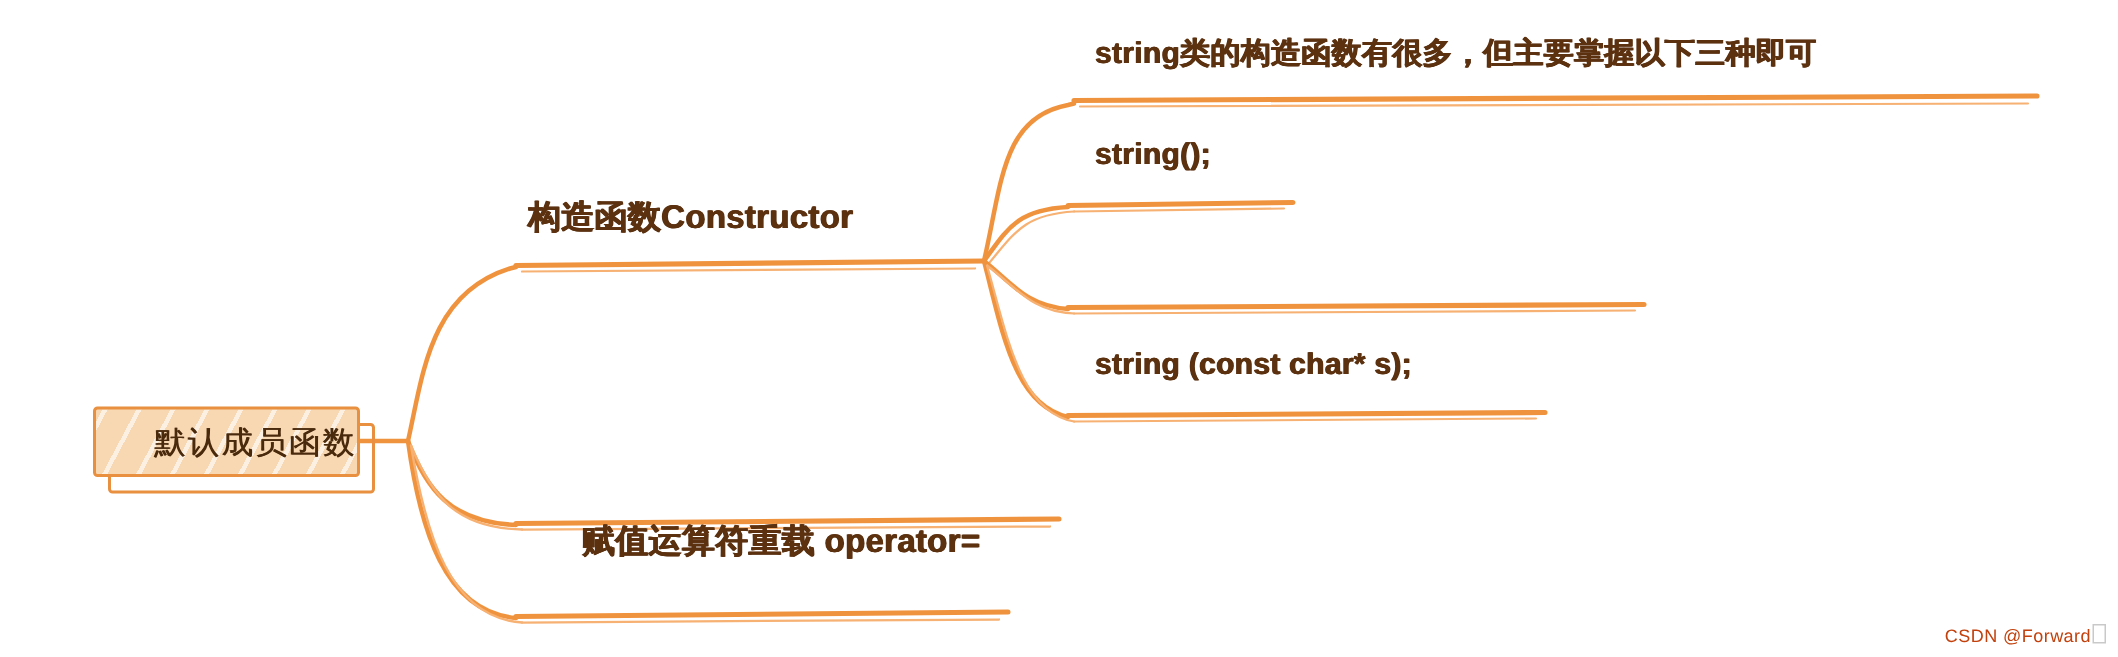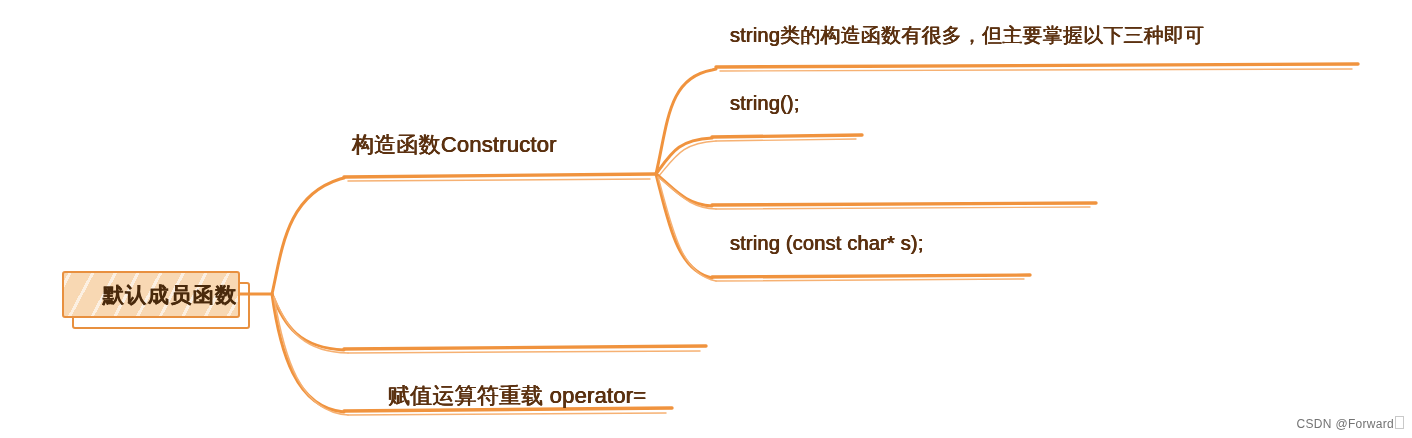--- a/index.html
+++ b/index.html
@@ -66,47 +66,47 @@
     width: 178px;
     height: 47px;
     box-sizing: border-box;
     border: 2px solid #e8903f;
     border-radius: 3px;
     background: transparent;
     z-index: 2;
   }
   .root-label {
     font-size: 21px;
-    font-weight: bold;
+    font-weight: normal;
     color: #4a2a0c;
     letter-spacing: 1.5px;
     white-space: nowrap;
     text-shadow: 0.5px 0 0 #4a2a0c;
     padding-left: 38px;
   }
 
   
   .node-label {
     position: absolute;
     white-space: nowrap;
     color: #5b3110;
-    font-weight: normal;
+    font-weight: bold;
     text-shadow: 0.4px 0 0 #5b3110, -0.4px 0 0 #5b3110;
     z-index: 5;
   }
   .lvl1 { font-size: 22px; letter-spacing: 0.2px; }
   .lvl2 { font-size: 20px; letter-spacing: 0.2px; }
 
   
   .watermark {
     position: absolute;
     right: 8px;
     bottom: 7px;
     font-size: 12px;
-    color: #737373;
+    color: #c2410c;
     letter-spacing: 0.3px;
     font-family: "Liberation Sans", "DejaVu Sans", sans-serif;
     z-index: 6;
   }
   .wm-box {
     display: inline-block;
     width: 7px;
     height: 11px;
     border: 1px solid #c9c9c9;
     vertical-align: -1px;
@@ -166,21 +166,21 @@
   </svg>
 
   <div class="root-shadow"></div>
   <div class="root-node">
     <span class="root-label">默认成员函数</span>
   </div>
 
   <div class="node-label lvl1" style="left:352px; top:130px;">构造函数Constructor</div>
 
 
-  <div class="node-label lvl1" style="left:352px; top:381px;padding-left:36px;">赋值运算符重载 operator=</div>
+  <div class="node-label lvl1" style="left:352px; top:346px;padding-left:36px;">赋值运算符重载 operator=</div>
 
   <div class="node-label lvl2" style="left:730px; top:22px;">string类的构造函数有很多，但主要掌握以下三种即可</div>
 
   <div class="node-label lvl2" style="left:730px; top:92px;">string();</div>
 
 
   <div class="node-label lvl2" style="left:730px; top:232px;">string (const char* s);</div>
 
   <div class="watermark"><span>CSDN @Forward</span><span class="wm-box"></span></div>
 

